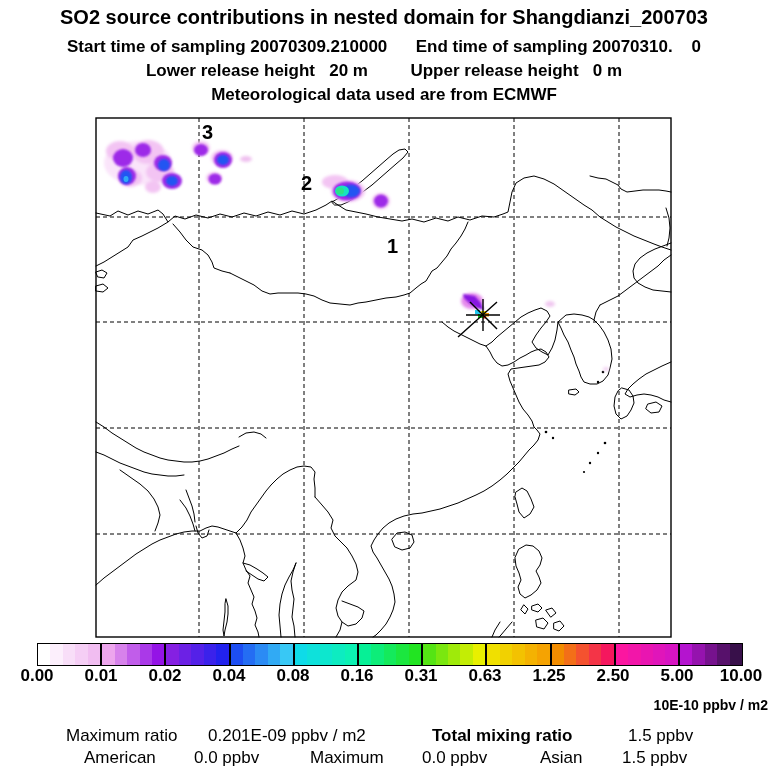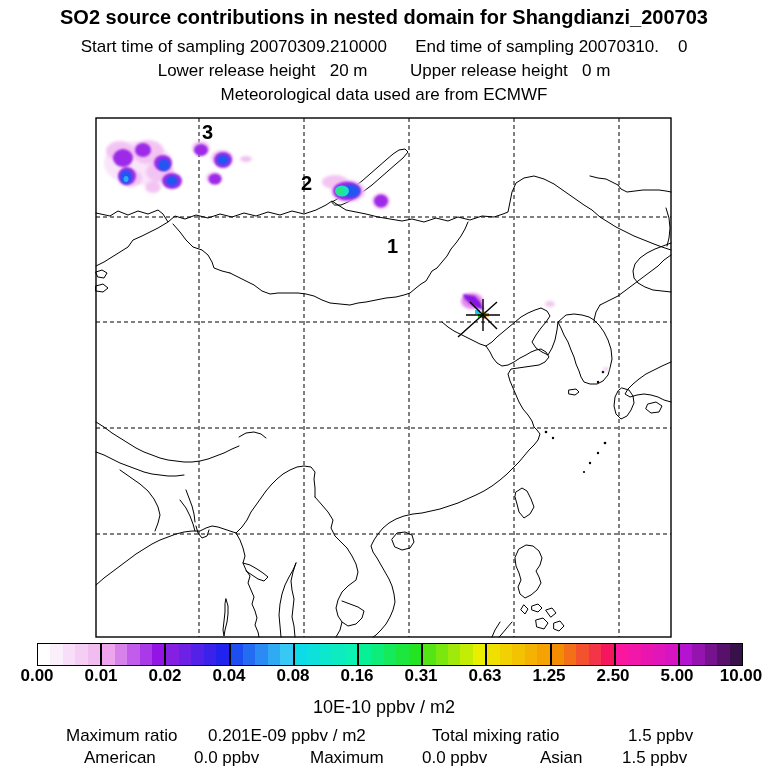--- a/index.html
+++ b/index.html
@@ -1,32 +1,32 @@
 <!DOCTYPE html>
 <html><head>
 <meta charset="utf-8">
 <style>
   html,body{margin:0;padding:0;background:#fff;}
   body{width:768px;height:768px;position:relative;font-family:"Liberation Sans",sans-serif;color:#000;overflow:hidden;}
   .abs{position:absolute;}
-  .ctr{left:0;width:768px;text-align:center;white-space:pre;}
+  .ctr{left:0;width:768px;text-align:center;white-space:pre;font-weight:bold;}
   .title{top:6px;font-size:20px;font-weight:bold;}
   .hline{font-size:17px;}
   .h2{top:37px;} .h3{top:61px;} .h4{top:85px;}
   #mapsvg{left:0;top:0;}
   .coast{fill:none;stroke:#000;stroke-width:1;stroke-linejoin:round;stroke-linecap:round;}
   .grid{stroke:#000;stroke-width:1;stroke-dasharray:4 3;}
   .frame{fill:none;stroke:#000;stroke-width:1.4;}
   svg text{font-family:"Liberation Sans",sans-serif;font-weight:bold;font-size:20px;fill:#000;}
   #colorbar{left:37px;top:643px;width:704px;height:21px;display:flex;border:1px solid #000;box-sizing:content-box;}
   .cb-seg{display:flex;flex:1 1 0;border-right:2px solid #000;}
   .cb-seg:last-child{border-right:none;}
   .cb-band{flex:1 1 0;}
   .tick{position:absolute;top:666px;transform:translateX(-50%);font-size:17px;font-weight:bold;white-space:nowrap;}
-  .units{top:697px;font-size:18px;}
+  .units{top:697px;font-size:14px;text-align:right;}
   .stat{position:absolute;font-size:17px;white-space:pre;}
 </style>
 </head>
 <body>
 
 <div class="abs ctr title">SO2 source contributions in nested domain for Shangdianzi_200703</div>
 <div class="abs ctr hline h2">Start time of sampling 20070309.210000      End time of sampling 20070310.    0</div>
 <div class="abs ctr hline h3">Lower release height   20 m         Upper release height   0 m</div>
 <div class="abs ctr hline h4">Meteorological data used are from ECMWF</div>
 
@@ -270,21 +270,21 @@
     <span class="tick" style="left: 485px;">0.63</span>
     <span class="tick" style="left: 549px;">1.25</span>
     <span class="tick" style="left: 613px;">2.50</span>
     <span class="tick" style="left: 677px;">5.00</span>
     <span class="tick" style="left: 741px;">10.00</span>
   </div>
 <div class="abs ctr units">10E-10 ppbv / m2</div>
 
 <div class="stat" style="left:66px;top:726px;">Maximum ratio</div>
 <div class="stat" style="left:208px;top:726px;">0.201E-09 ppbv / m2</div>
-<div class="stat" style="left:432px;top:726px;">Total mixing ratio</div>
+<div class="stat" style="left:432px;top:726px;font-weight:bold;">Total mixing ratio</div>
 <div class="stat" style="left:628px;top:726px;">1.5 ppbv</div>
 
 <div class="stat" style="left:84px;top:748px;">American</div>
 <div class="stat" style="left:194px;top:748px;">0.0 ppbv</div>
 <div class="stat" style="left:310px;top:748px;">Maximum</div>
 <div class="stat" style="left:422px;top:748px;">0.0 ppbv</div>
 <div class="stat" style="left:540px;top:748px;">Asian</div>
 <div class="stat" style="left:622px;top:748px;">1.5 ppbv</div>
 
 </body></html>

